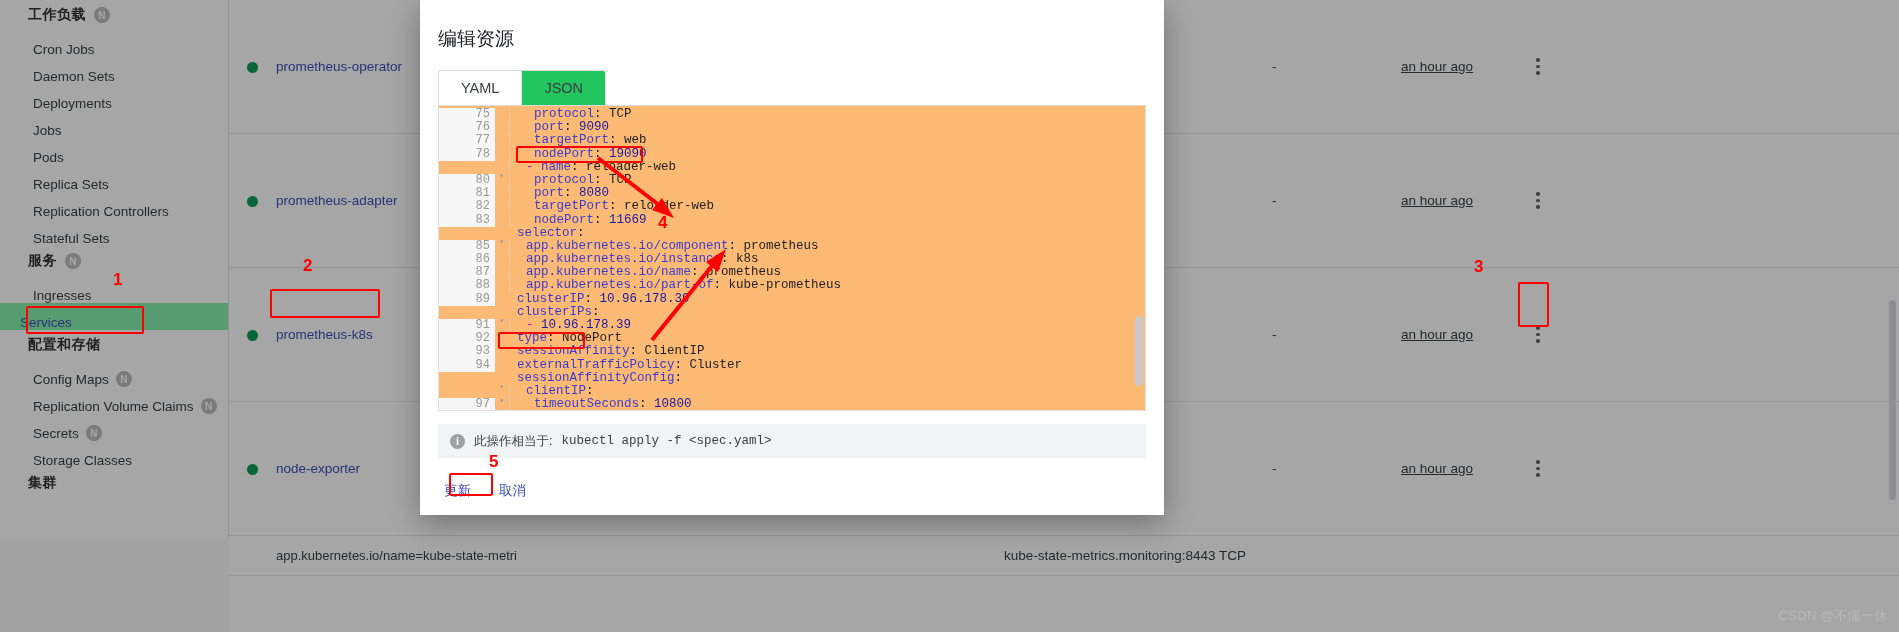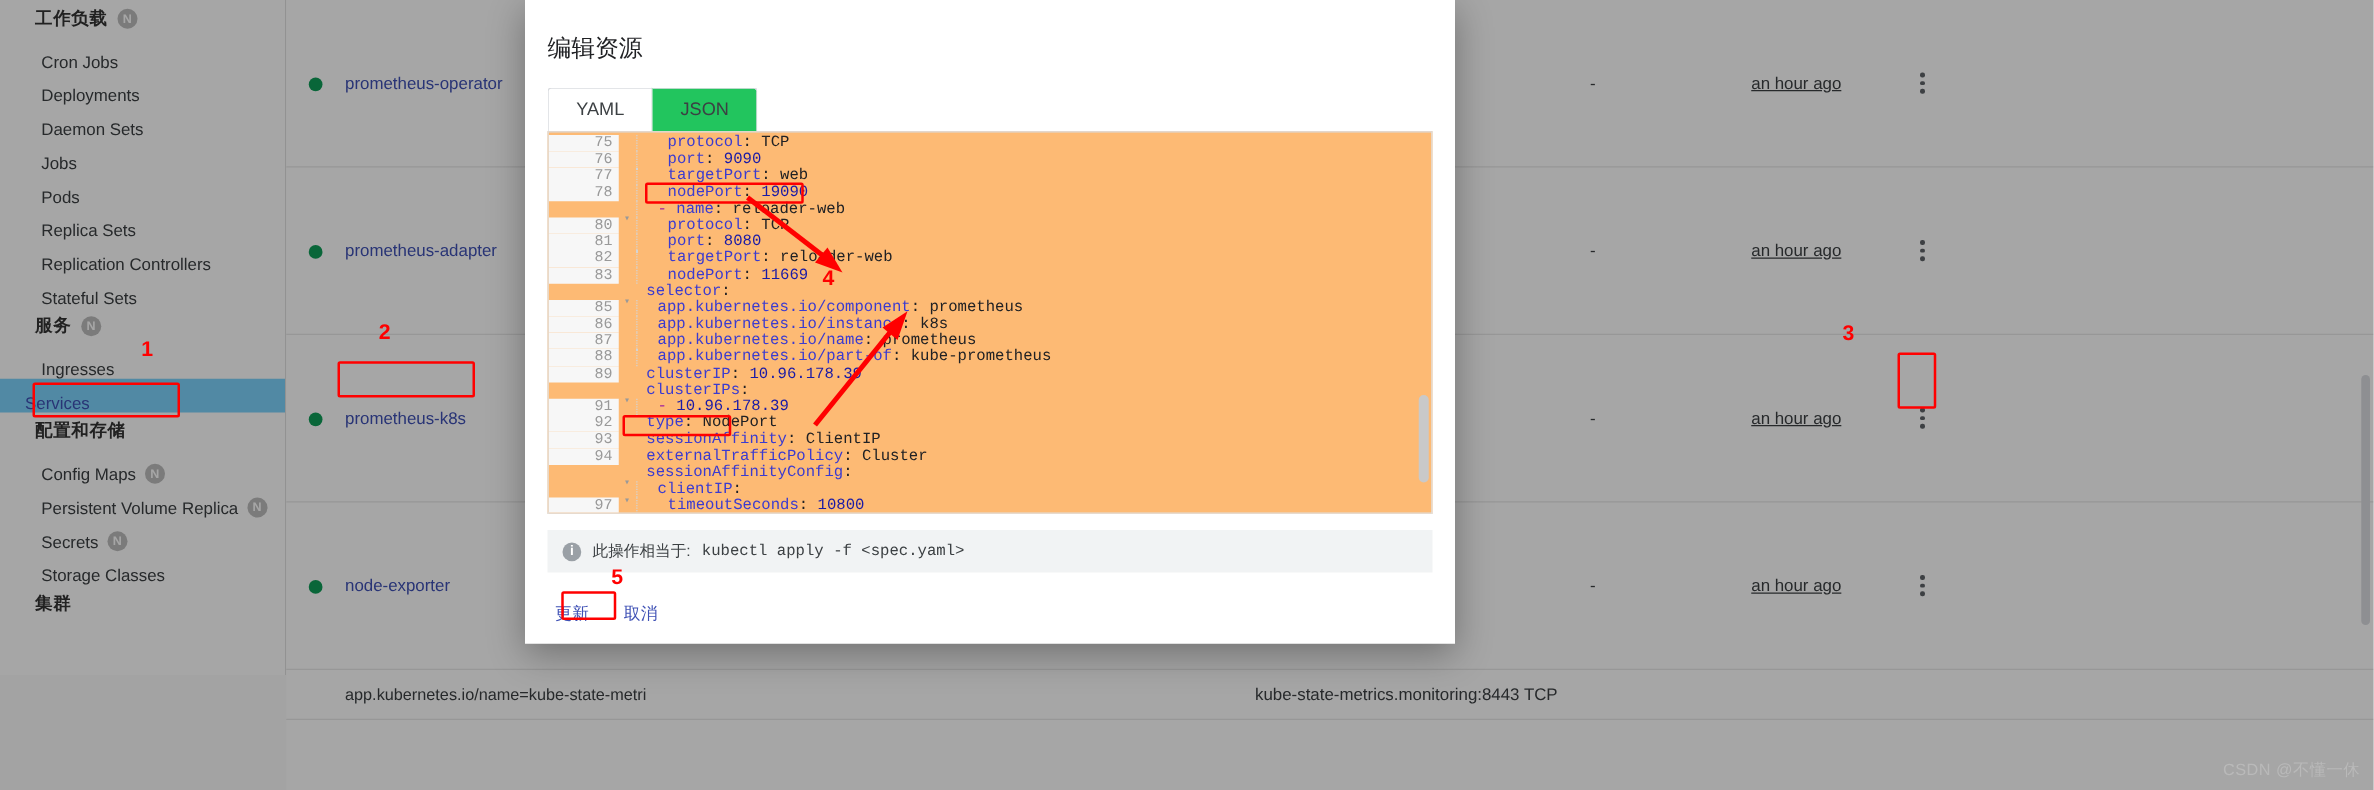--- a/index.html
+++ b/index.html
@@ -19,21 +19,21 @@
   .nav-group-title {
     font-size: 14px; color: #333; font-weight: 600;
     padding: 6px 0 6px 28px; display: flex; align-items: center; gap: 8px;
     letter-spacing: .5px;
   }
   .nav-item {
     height: 27px; display: flex; align-items: flex-end; gap: 7px;
     padding-left: 33px; font-size: 13.5px; color: #3c4043;
     cursor: pointer;
   }
-  .nav-item.active { background: #7dd3fc; color: #3f51b5; padding-left: 20px; }
+  .nav-item.active { background: #86efac; color: #3f51b5; padding-left: 20px; }
   .badge-n {
     display: inline-flex; align-items: center; justify-content: center;
     width: 16px; height: 16px; border-radius: 50%;
     background: #bdbdbd; color: #fff; font-size: 10px; font-weight: 600;
     flex: none;
   }
 
   
   .content {
     position: absolute; left: 229px; top: 0; right: 0; bottom: 0;
@@ -170,24 +170,24 @@
   <nav class="sidebar">
     <div id="sidebar-content">
         <div class="nav-group-title">
           <span>工作负载</span>
           <span class="badge-n">N</span>
         </div>
         <div class="nav-item">
           <span>Cron Jobs</span>
         </div>
         <div class="nav-item">
+          <span>Daemon Sets</span>
+        </div>
+        <div class="nav-item">
           <span>Deployments</span>
-        </div>
-        <div class="nav-item">
-          <span>Daemon Sets</span>
         </div>
         <div class="nav-item">
           <span>Jobs</span>
         </div>
         <div class="nav-item">
           <span>Pods</span>
         </div>
         <div class="nav-item">
           <span>Replica Sets</span>
         </div>
@@ -208,21 +208,21 @@
           <span>Services</span>
         </div>
         <div class="nav-group-title">
           <span>配置和存储</span>
         </div>
         <div class="nav-item">
           <span>Config Maps</span>
           <span class="badge-n">N</span>
         </div>
         <div class="nav-item">
-          <span>Persistent Volume Replica</span>
+          <span>Replication Volume Claims</span>
           <span class="badge-n">N</span>
         </div>
         <div class="nav-item">
           <span>Secrets</span>
           <span class="badge-n">N</span>
         </div>
         <div class="nav-item">
           <span>Storage Classes</span>
         </div>
         <div class="nav-group-title">

